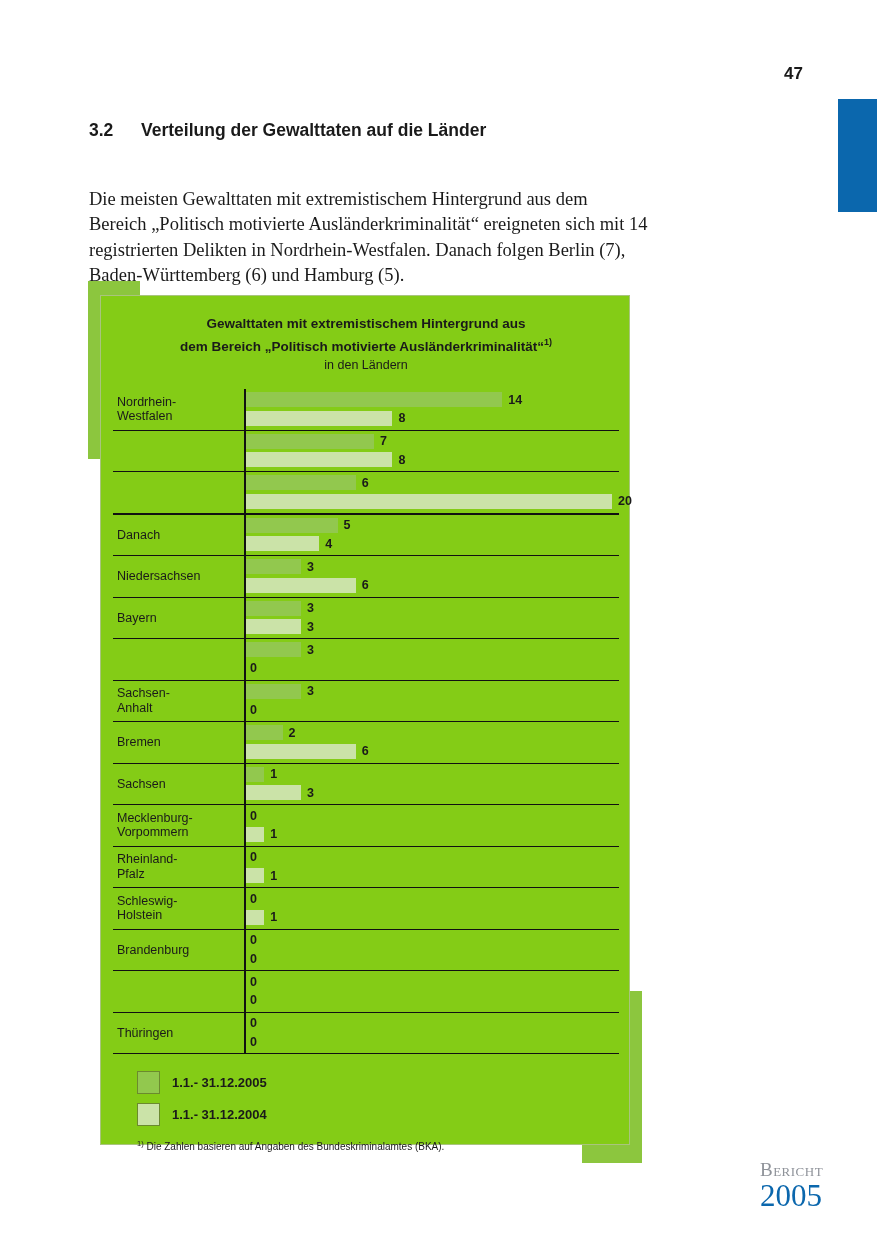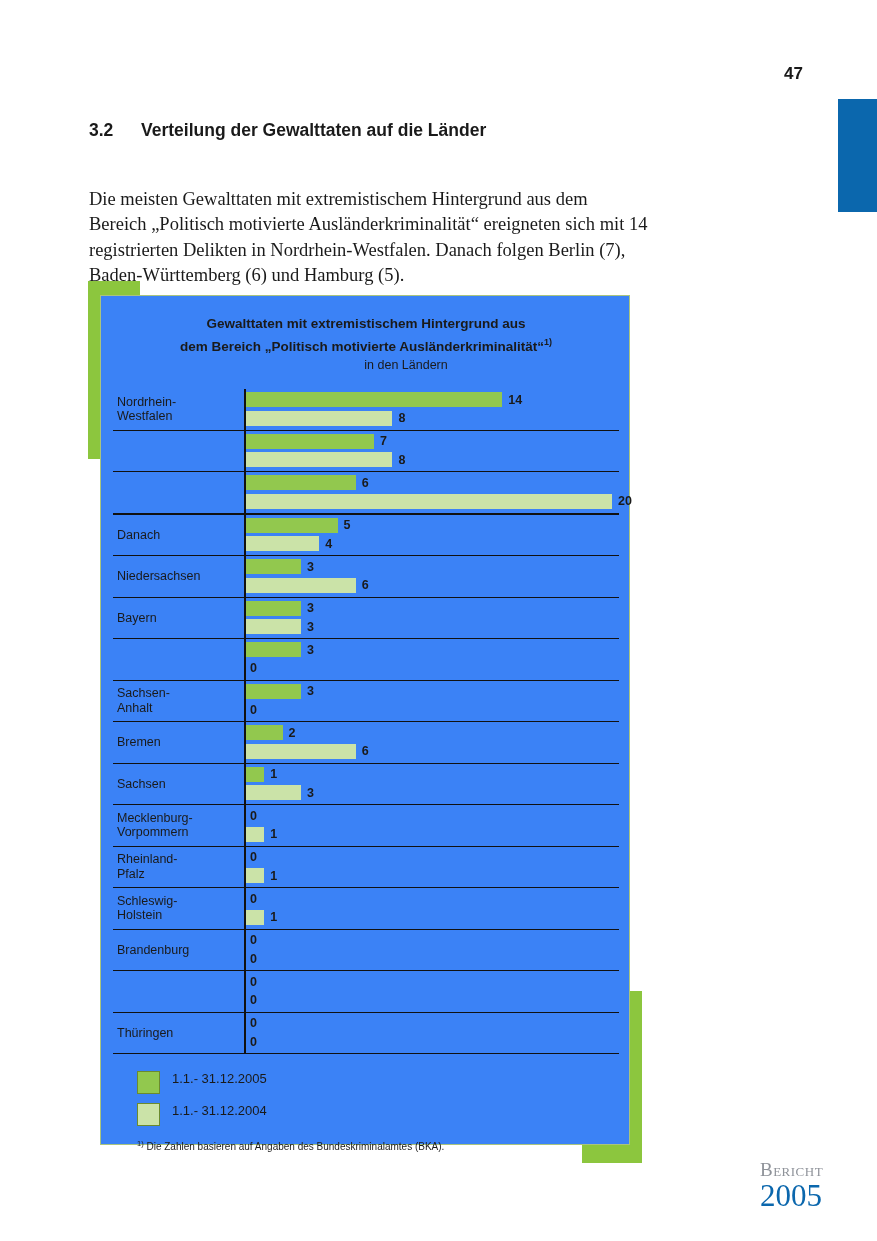--- a/index.html
+++ b/index.html
@@ -122,21 +122,21 @@
     width: 60px;
     height: 18px;
     background: #8cc63e;
   }
   .chart-box {
     position: absolute;
     left: 12px;
     top: 14px;
     width: 530px;
     height: 850px;
-    background: #3b82f6;
+    background: #84cc16;
     border: 1px solid #a9c47e;
     box-sizing: border-box;
   }
 
   
   .chart-title {
     position: absolute;
     left: 0;
     top: 18px;
     width: 530px;
@@ -152,21 +152,20 @@
     font-weight: bold;
   }
   .chart-subtitle {
     position: absolute;
     left: 0;
     top: 62px;
     width: 530px;
     text-align: center;
     font-size: 12.5px;
     color: #1a1a1a;
-    margin-left: 40px;
   }
 
   
   .rows {
     position: absolute;
     left: 12px;
     top: 93px;
     width: 506px;
   }
   .row {
@@ -224,21 +223,23 @@
   }
 
   
   .legend {
     position: absolute;
     left: 36px;
     top: 775px;
   }
   .legend-item {
     display: flex;
+    align-items: center;
     margin-bottom: 9px;
+    font-weight: bold;
   }
   .legend-swatch {
     width: 23px;
     height: 23px;
     border: 1px solid #6b8a2e;
     box-sizing: border-box;
   }
   .legend-label {
     margin-left: 12px;
     font-size: 13px;

